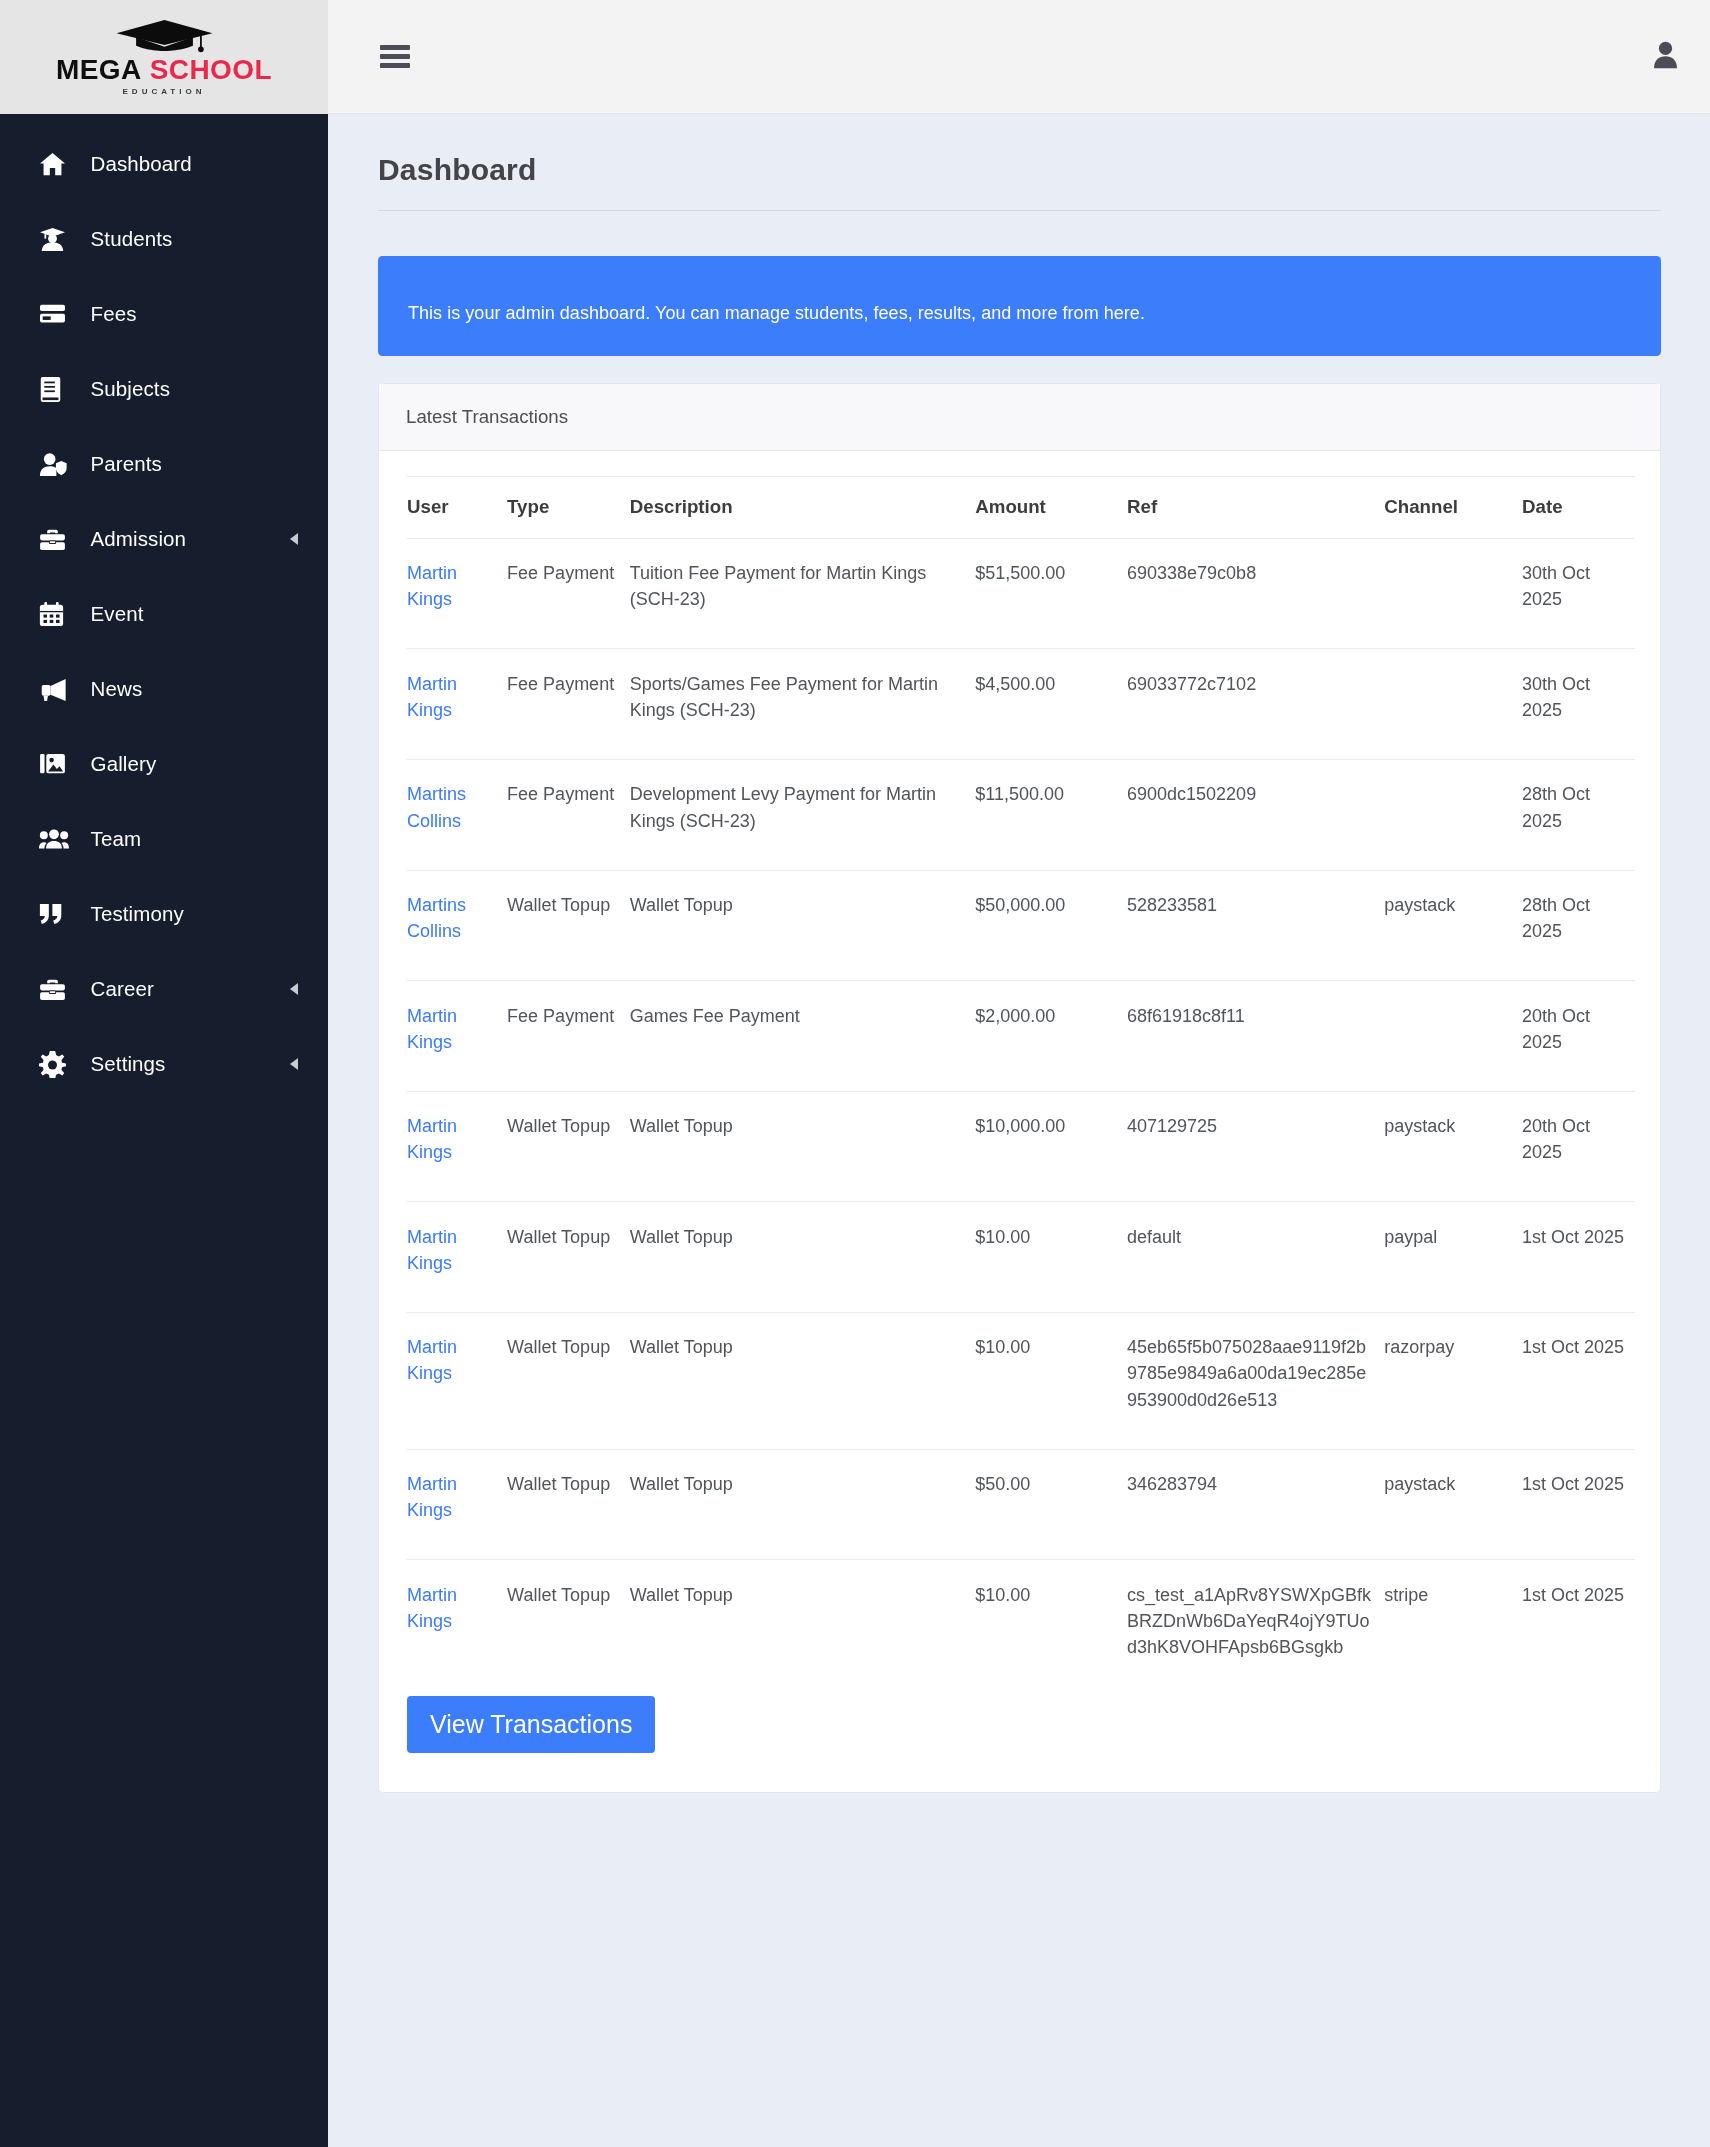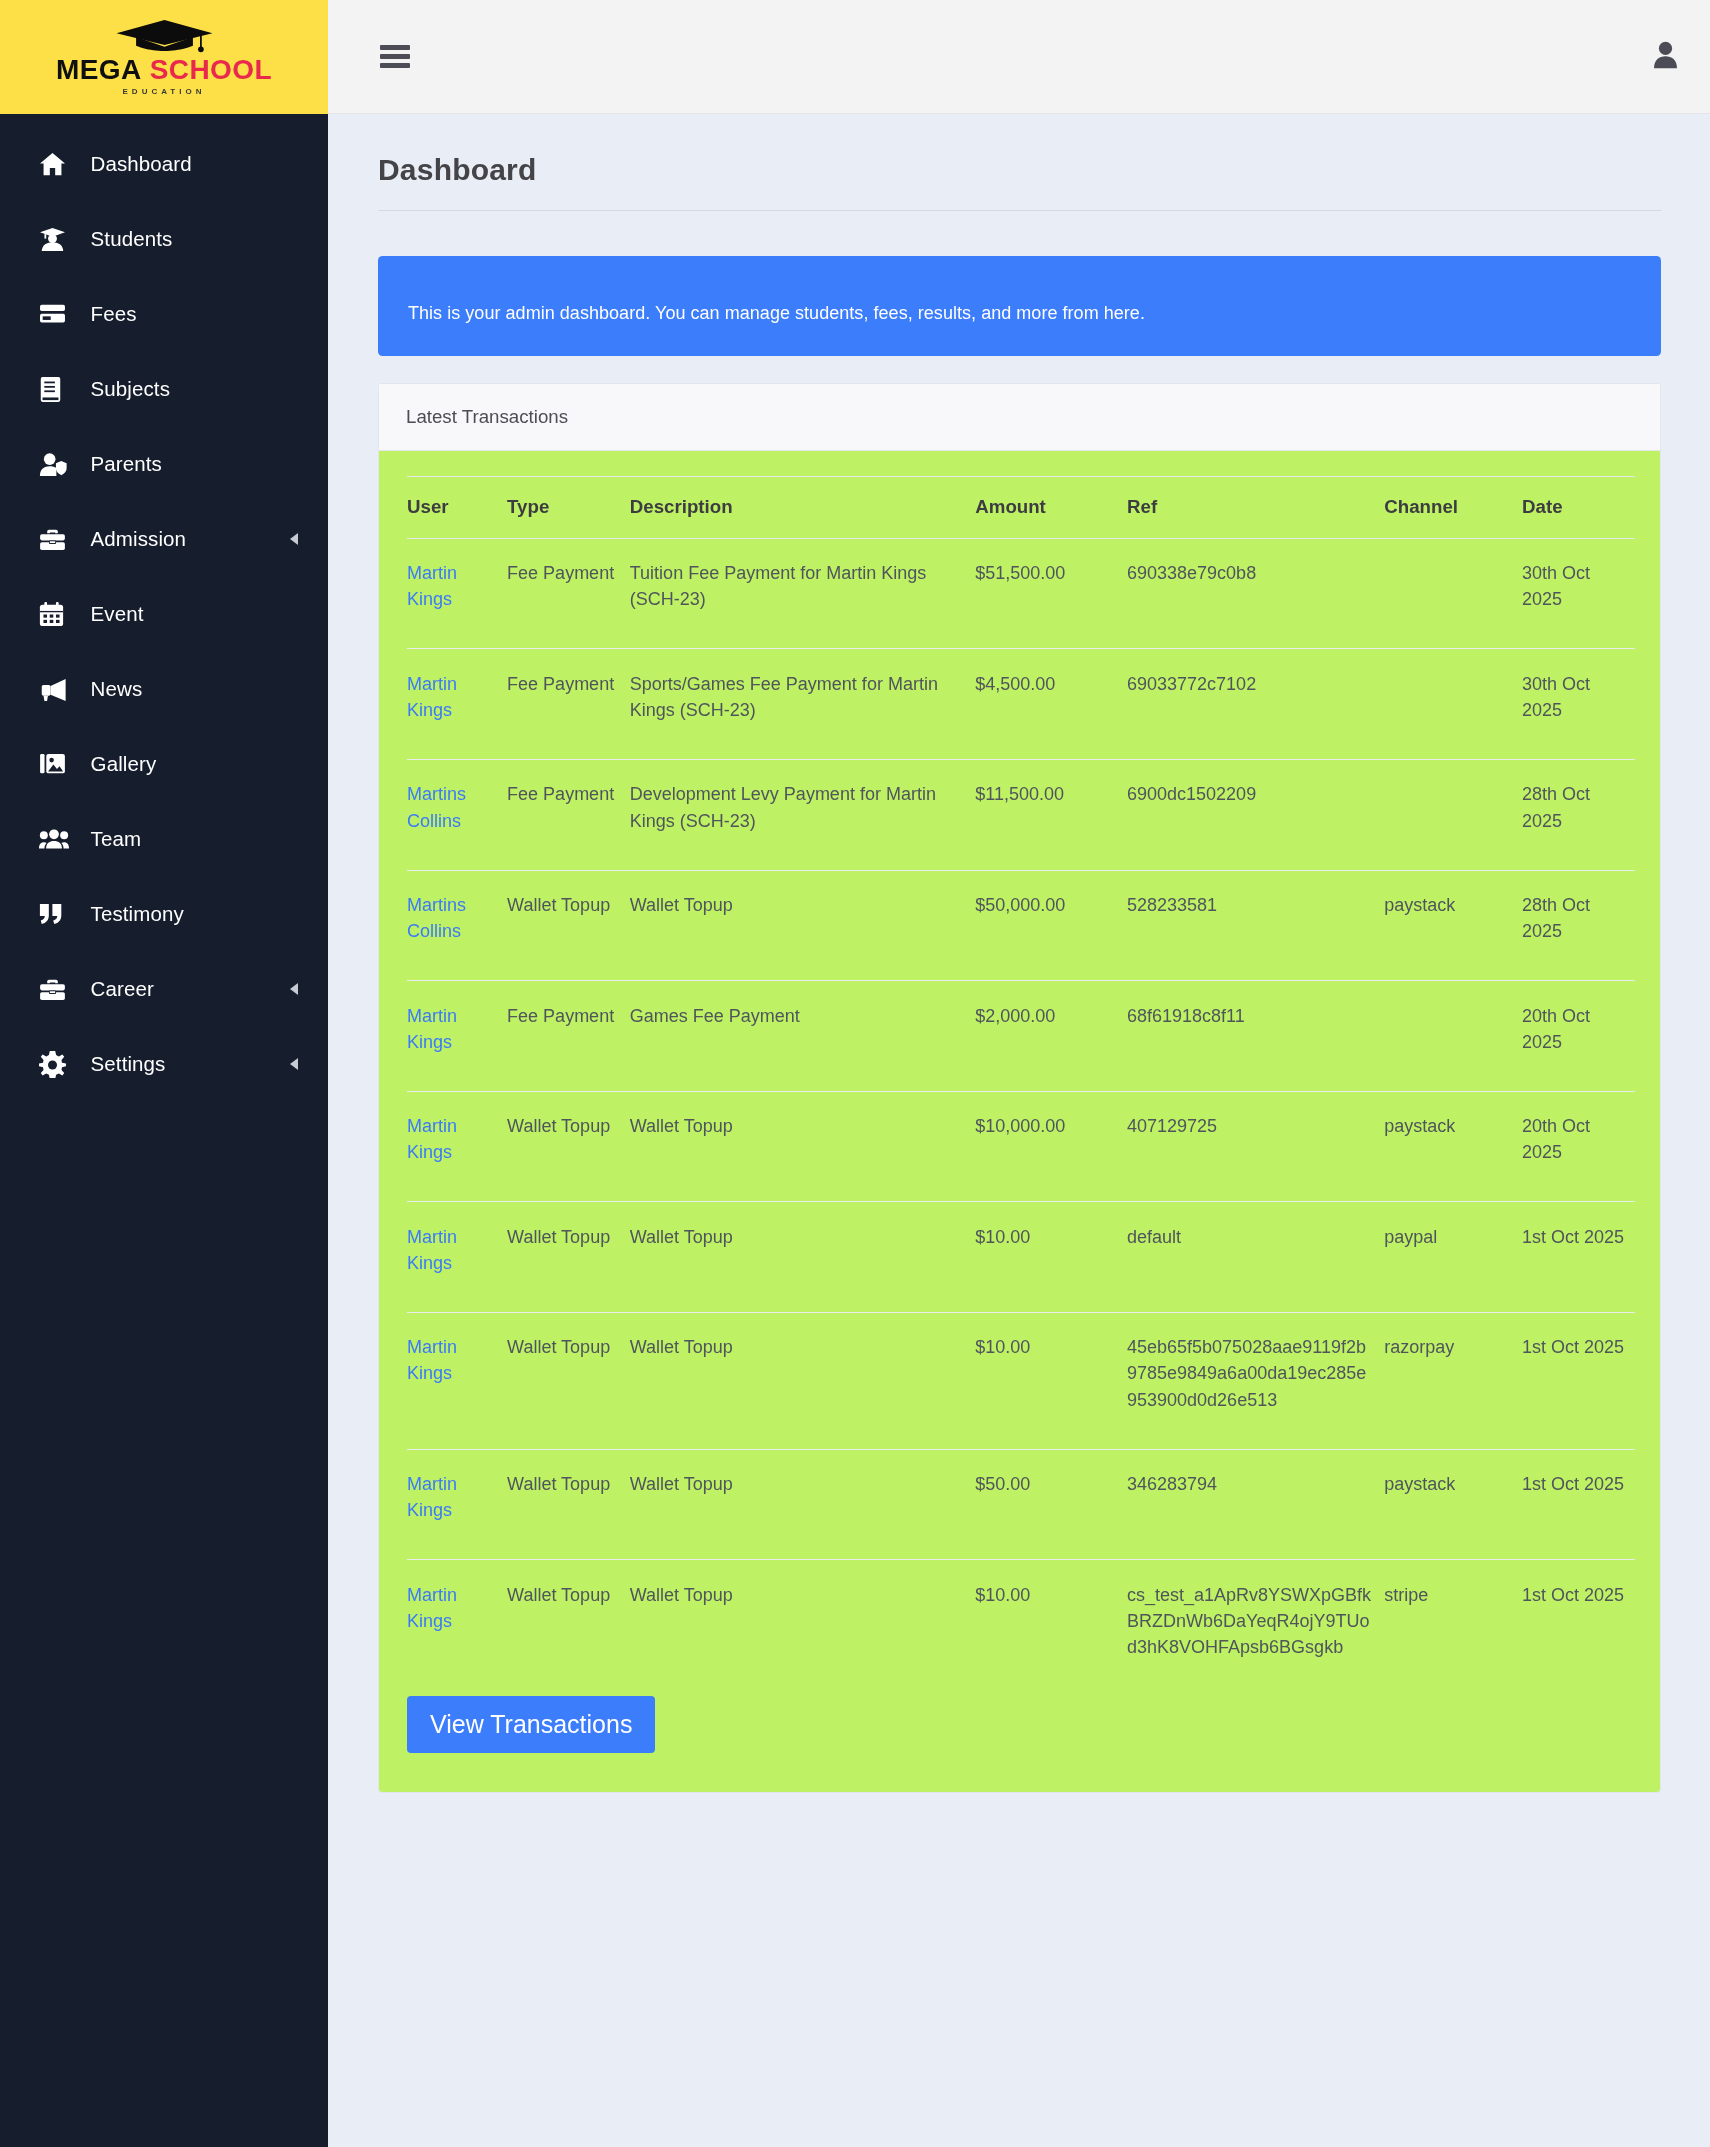--- a/index.html
+++ b/index.html
@@ -11,21 +11,21 @@
   body { display: flex; min-height: 2148px; }
 
   
   .sidebar {
     width: 328px;
     min-height: 2148px;
     background: #161d2c;
     flex: 0 0 328px;
   }
   .logo-box {
-    background: #fde047;
+    background: #e5e5e5;
     height: 114px;
     display: flex;
     align-items: center;
     justify-content: center;
     flex-direction: column;
   }
   .logo-cap { width: 103px; height: 36px; margin-bottom: 1.8px; }
   .logo-word {
     font-family: "Liberation Sans", sans-serif;
     font-size: 28px;
@@ -125,21 +125,21 @@
     letter-spacing: 0.1px;
   }
   .welcome p {
     font-size: 18px;
     font-weight: 400;
     margin-top: 18.7px;
     letter-spacing: 0.04px;
   }
 
   .card {
-    background: #bef264;
+    background: #ffffff;
     border: 0.9px solid #e3e6ec;
     border-radius: 4.5px;
     margin-top: 27px;
     margin-bottom: 45px;
   }
   .card-header {
     background: #f8f8fa;
     border-bottom: 0.9px solid #e3e6ec;
     padding: 22px 27px;
     font-size: 18.7px;

